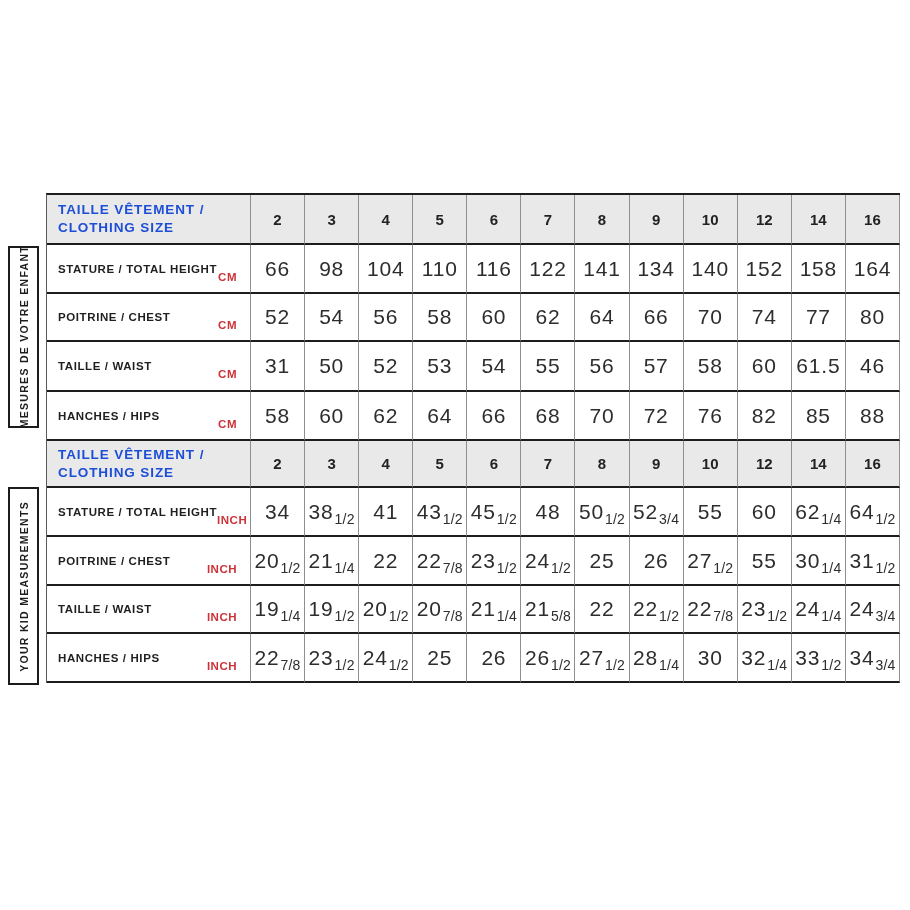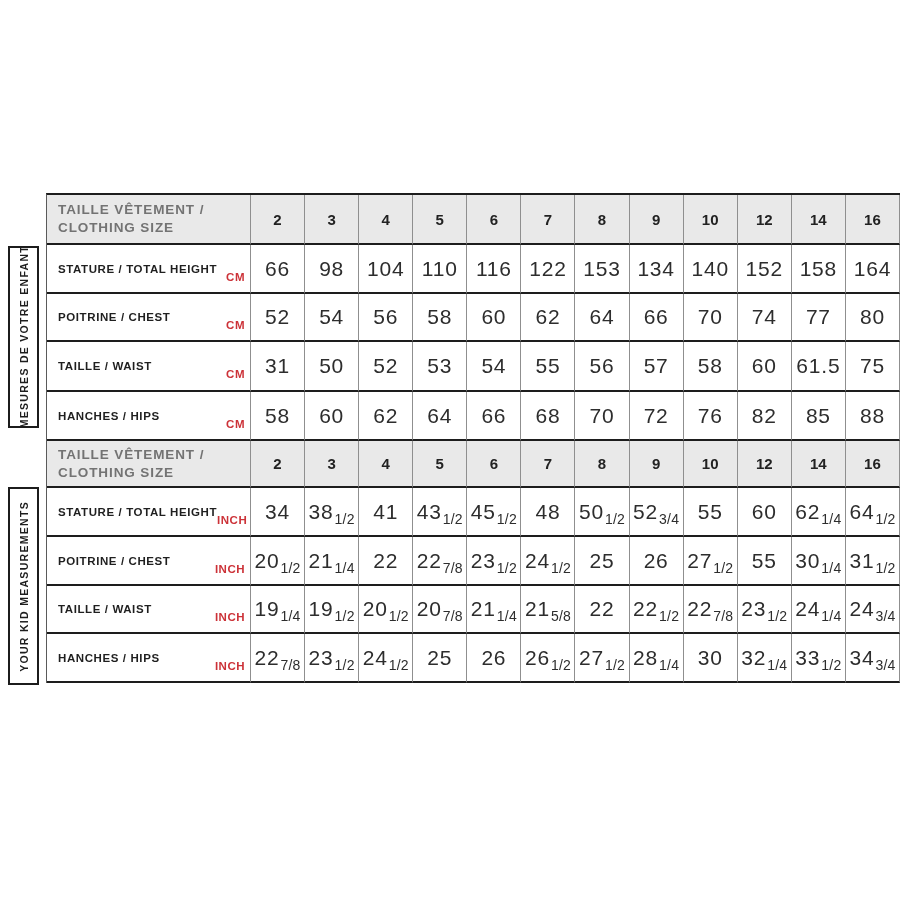--- a/index.html
+++ b/index.html
@@ -34,26 +34,26 @@
     border-bottom:2px solid #1d1d1d;
     display:flex;align-items:center;justify-content:center;
     box-sizing:border-box;background:#ffffff;min-width:0;
   }
   .head{background:#e9e9e9;}
   .head-label-cell{
     flex-direction:column;align-items:flex-start;justify-content:center;
     padding-left:11px;
   }
   .head-label-line{
-    font-size:13.5px;font-weight:bold;letter-spacing:0.9px;color:#737373;line-height:1.3;
+    font-size:13.5px;font-weight:bold;letter-spacing:0.9px;color:#1d4ed8;line-height:1.3;
   }
   .head-size{font-size:15px;font-weight:bold;color:#222222;}
   .label-cell{
     justify-content:space-between;
-    padding:0 5px 0 11px;
+    padding:0 13px 0 11px;
   }
   .row-label{
     font-size:11.5px;font-weight:bold;letter-spacing:0.6px;color:#1f1f1f;white-space:nowrap;
   }
   .unit-label{
     font-size:11.5px;font-weight:bold;letter-spacing:0.5px;white-space:nowrap;margin-top:16px;
   }
   .num-cell{font-size:21px;font-weight:400;letter-spacing:0.8px;color:#2d2d2d;}
   .frac{font-size:14px;letter-spacing:0.2px;margin-left:1px;align-self:flex-end;line-height:2.2;}
 </style>
@@ -90,21 +90,21 @@
       <div class="cell label-cell">
         <span class="row-label">STATURE / TOTAL HEIGHT</span>
         <span class="unit-label" style="color: rgb(204, 50, 56);">CM</span>
       </div>
       <div class="cell num-cell">66</div>
       <div class="cell num-cell">98</div>
       <div class="cell num-cell">104</div>
       <div class="cell num-cell">110</div>
       <div class="cell num-cell">116</div>
       <div class="cell num-cell">122</div>
-      <div class="cell num-cell">153</div>
+      <div class="cell num-cell">141</div>
       <div class="cell num-cell">134</div>
       <div class="cell num-cell">140</div>
       <div class="cell num-cell">152</div>
       <div class="cell num-cell">158</div>
       <div class="cell num-cell">164</div>
       <div class="cell label-cell">
         <span class="row-label">POITRINE / CHEST</span>
         <span class="unit-label" style="color: rgb(204, 50, 56);">CM</span>
       </div>
       <div class="cell num-cell">52</div>
@@ -127,21 +127,21 @@
       <div class="cell num-cell">50</div>
       <div class="cell num-cell">52</div>
       <div class="cell num-cell">53</div>
       <div class="cell num-cell">54</div>
       <div class="cell num-cell">55</div>
       <div class="cell num-cell">56</div>
       <div class="cell num-cell">57</div>
       <div class="cell num-cell">58</div>
       <div class="cell num-cell">60</div>
       <div class="cell num-cell">61.5</div>
-      <div class="cell num-cell">75</div>
+      <div class="cell num-cell">46</div>
       <div class="cell label-cell">
         <span class="row-label">HANCHES / HIPS</span>
         <span class="unit-label" style="color: rgb(204, 50, 56);">CM</span>
       </div>
       <div class="cell num-cell">58</div>
       <div class="cell num-cell">60</div>
       <div class="cell num-cell">62</div>
       <div class="cell num-cell">64</div>
       <div class="cell num-cell">66</div>
       <div class="cell num-cell">68</div>

